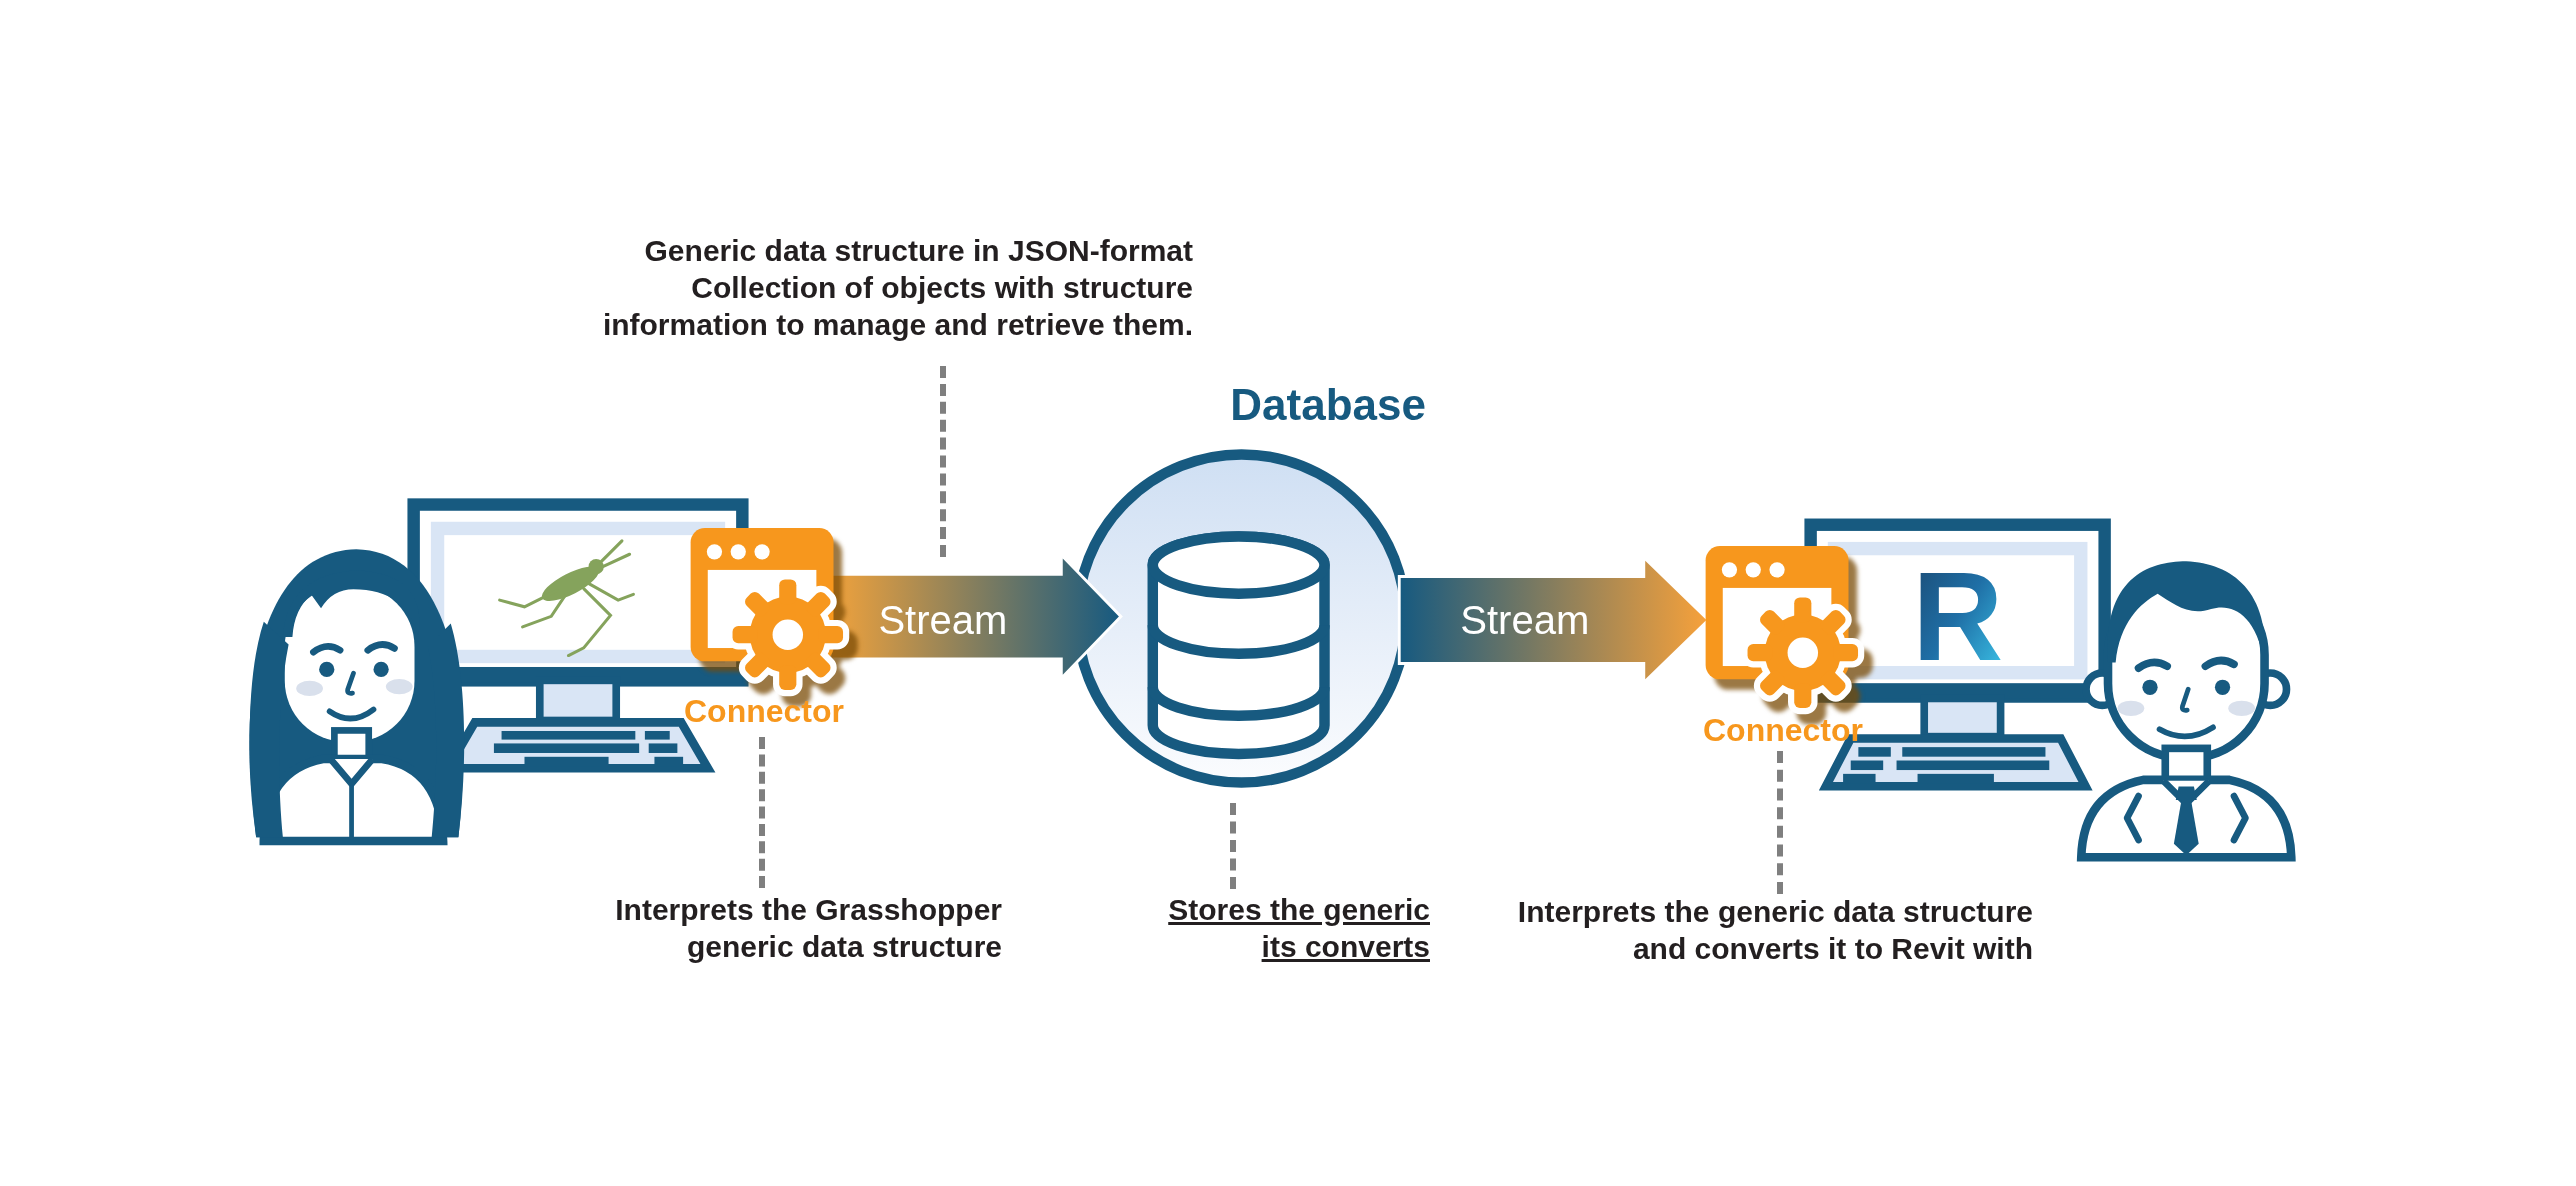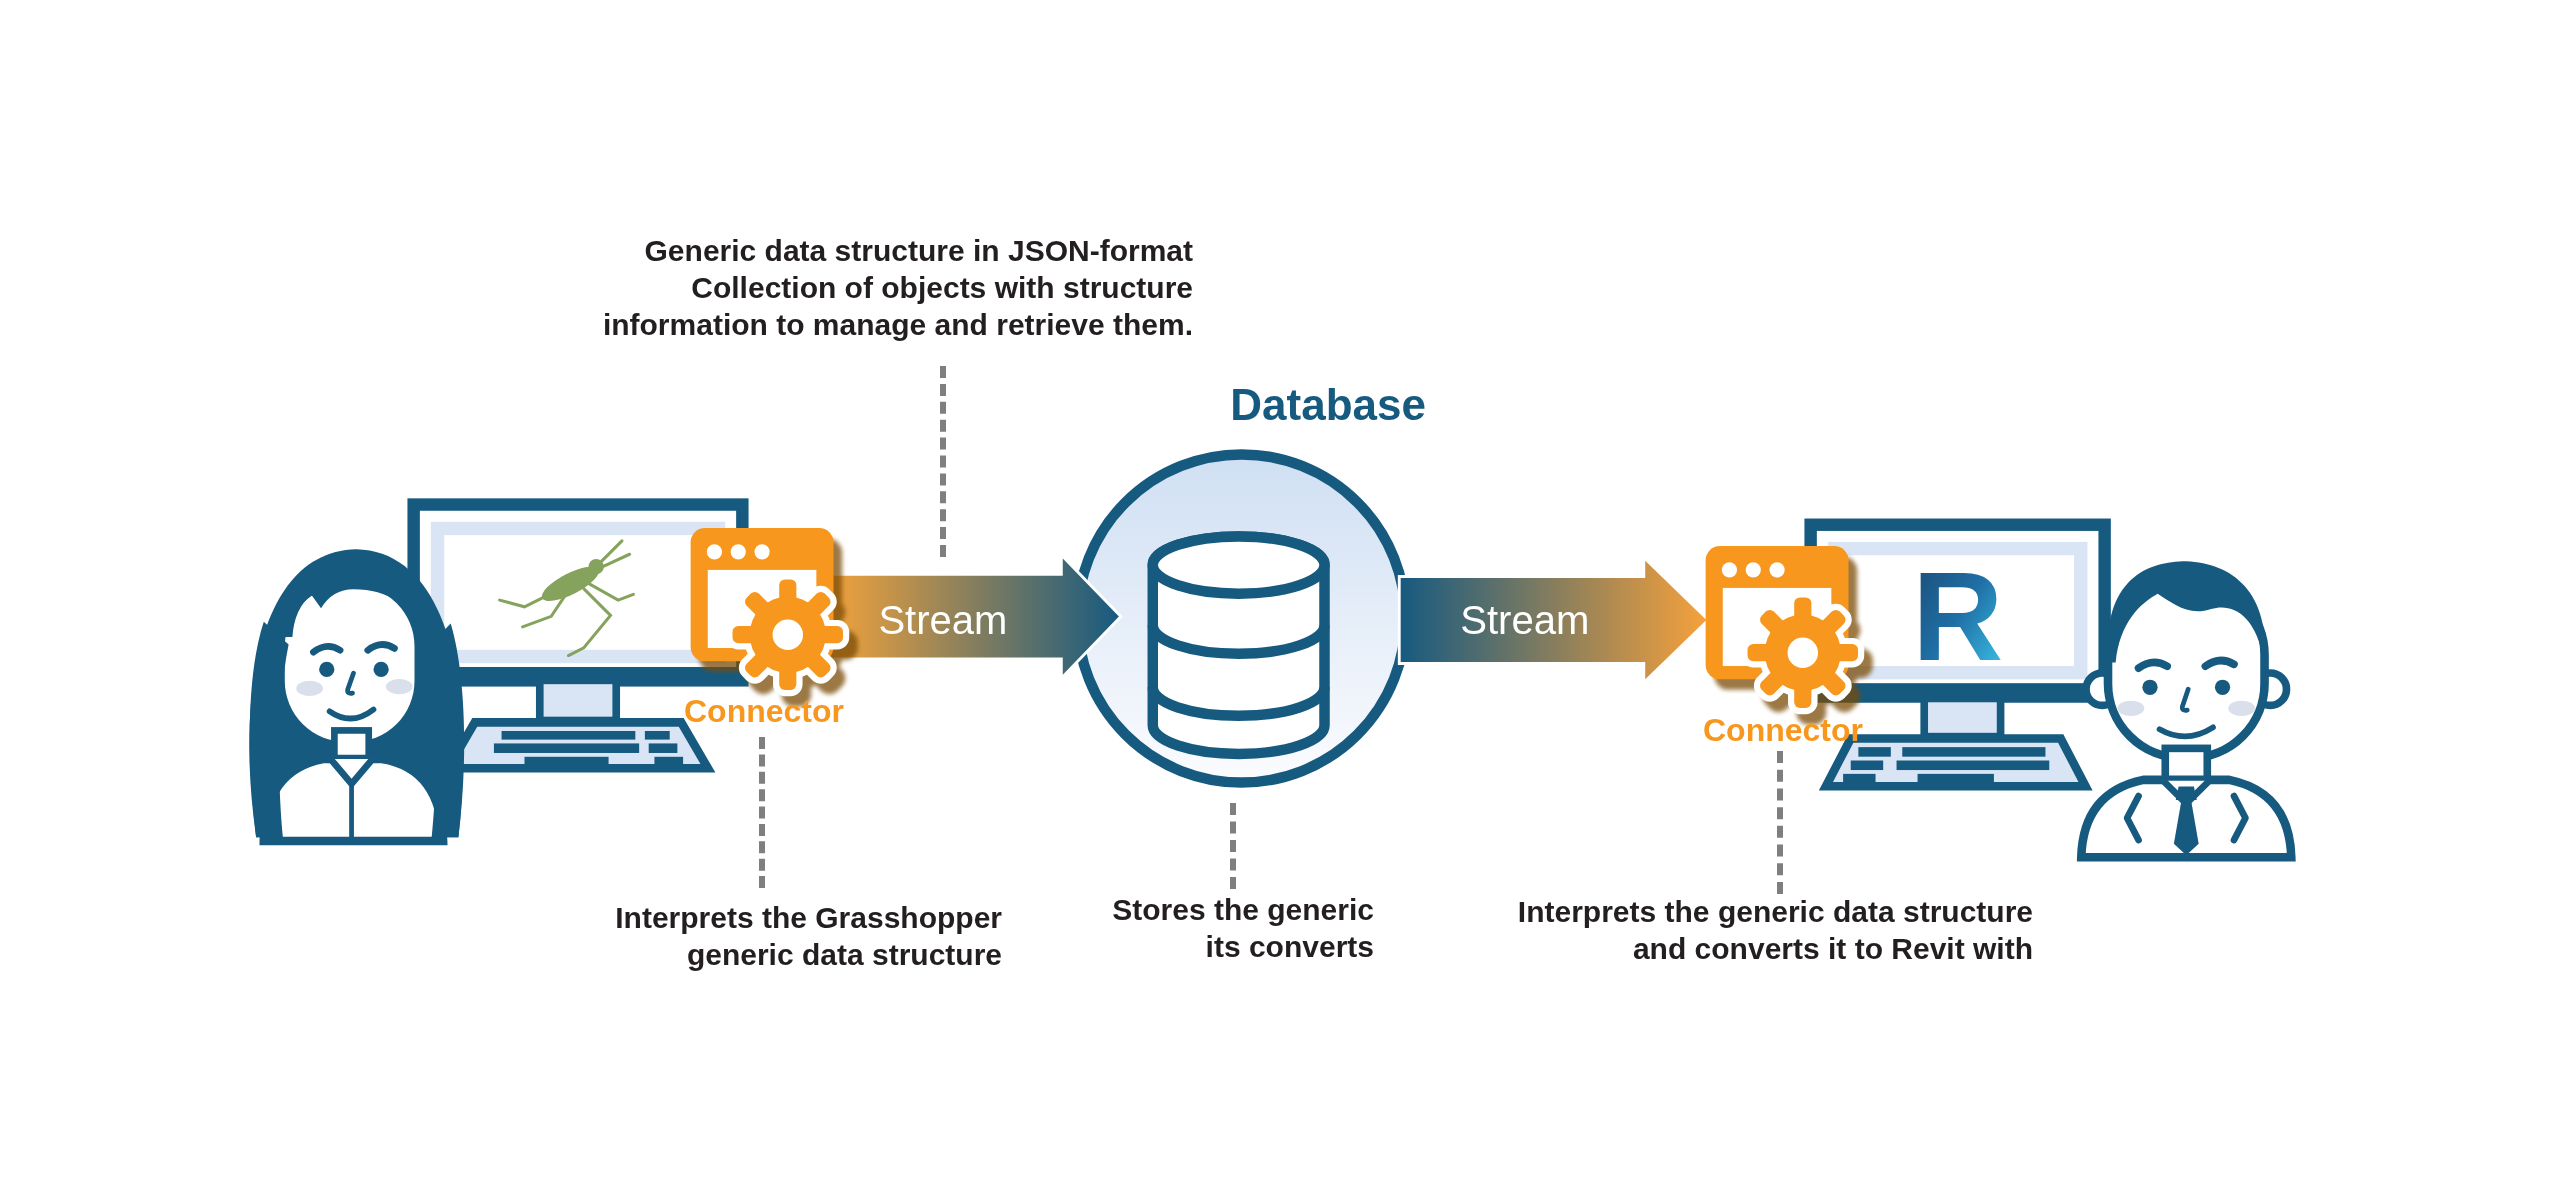--- a/index.html
+++ b/index.html
@@ -292,26 +292,26 @@
     <div>Collection of objects with structure</div>
     <div>information to manage and retrieve them.</div>
   </div>
 
   <div class="abs db-title" style="left:1044px;top:380px;width:382px;">Database</div>
 
   <div class="abs connector-label" style="left:621px;top:693px;width:286px;">Connector</div>
 
   <div class="abs connector-label" style="left:1640px;top:712px;width:286px;">Connector</div>
 
-  <div class="abs note" style="left:525px;top:891px;width:477px;margin-top:8px;">
+  <div class="abs note" style="left:525px;top:891px;width:477px;">
     <div>Interprets the Grasshopper</div>
     <div>generic data structure</div>
   </div>
 
-  <div class="abs note" style="left:992px;top:891px;width:382px;">
+  <div class="abs note" style="left:1048px;top:891px;width:382px;text-decoration:underline;">
     <div>Stores the generic</div>
     <div>its converts</div>
   </div>
 
   <div class="abs note" style="left:1451px;top:893px;width:582px;">
     <div>Interprets the generic data structure</div>
     <div>and converts it to Revit with</div>
   </div>
 
 </div>

